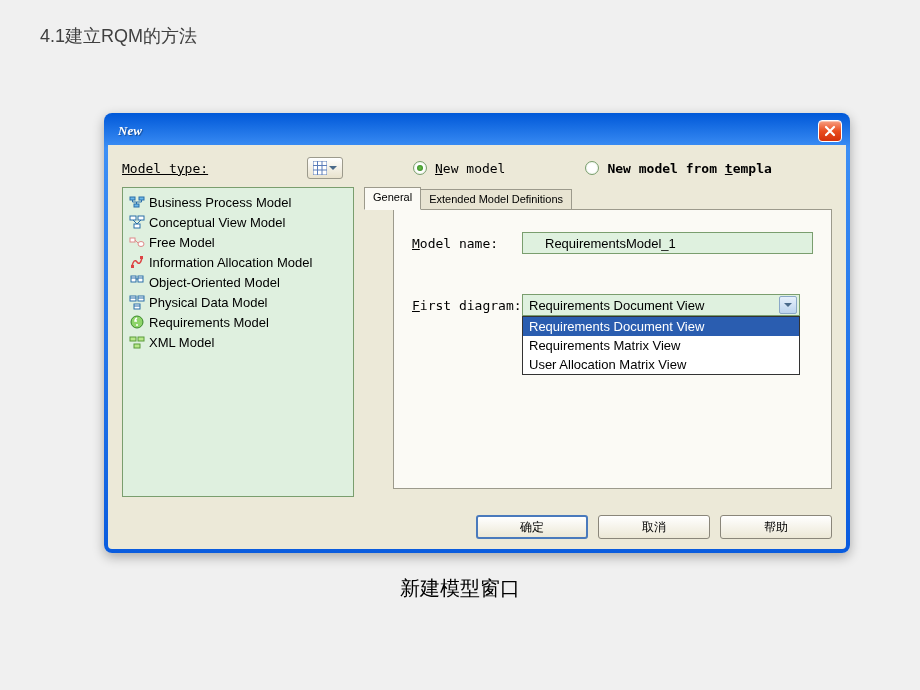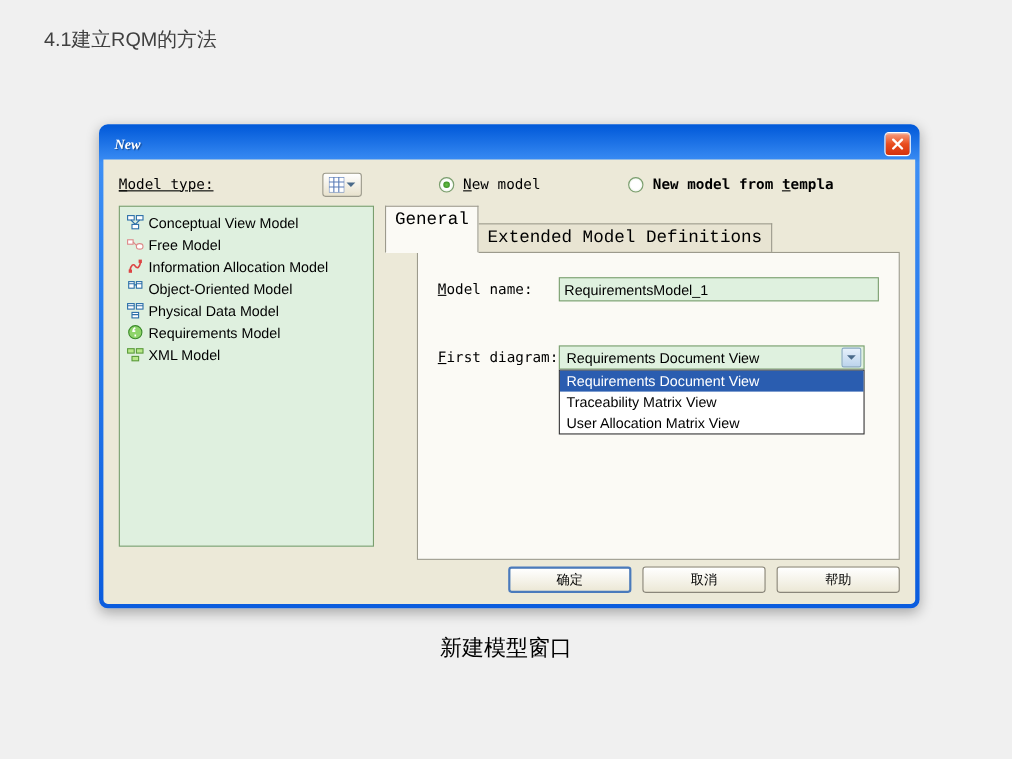--- a/index.html
+++ b/index.html
@@ -15,21 +15,21 @@
       font-size: 18px;
       font-weight: normal;
       color: #404040;
       position: absolute;
       top: 24px;
       left: 40px;
     }
     .dialog {
       position: absolute;
       top: 113px;
-      left: 90px;
+      left: 104px;
       width: 746px;
       height: 440px;
       background: linear-gradient(to bottom, #0058d8 0%, #3d8ff5 8%, #0a5cde 100%);
       border-radius: 8px;
       box-shadow: 0 4px 12px rgba(0,0,0,0.3);
       padding: 4px;
     }
     .titlebar {
       height: 28px;
       display: flex;
@@ -146,38 +146,38 @@
       width: 16px;
       height: 16px;
       flex-shrink: 0;
     }
     .right-panel {
       flex: 1;
       position: relative;
     }
     .tabs {
       display: flex;
-      font-family: Liberation Mono, monospace;
-      font-size: 16px;
+      font-family: Liberation Sans, sans-serif;
+      font-size: 11px;
     }
     .tab {
       padding: 3px 8px 4px 8px;
       border: 1px solid #9c9a8c;
       background: #ece9d8;
       position: relative;
       cursor: pointer;
     }
     .tab.active {
       background: #fbfaf5;
       border-bottom: 1px solid #fbfaf5;
       z-index: 2;
     }
     .tab:not(.active) {
       background: #e8e4d2;
-      margin-top: 16px;
+      margin-top: 2px;
       border-left: none;
     }
     .tab-content {
       border: 1px solid #9c9a8c;
       background: #fbfaf5;
       margin-top: -1px;
       height: 280px;
       padding: 22px 18px;
       position: relative;
       margin-left: 29px;
@@ -191,21 +191,21 @@
     .form-label {
       width: 110px;
       font-size: 13px;
     }
     .text-input {
       flex: 1;
       max-width: 295px;
       height: 22px;
       background: #dff1df;
       border: 1px solid #7a9e6e;
-      padding: 2px 4px;
+      padding: 2px 22px;
       font-family: Tahoma, Arial, sans-serif;
       font-size: 13px;
     }
     .dropdown-wrap {
       position: relative;
       flex: 1;
       max-width: 278px;
     }
     .dropdown-selected {
       height: 22px;
@@ -321,20 +321,29 @@
         <span><span class="underline-char">N</span>ew model</span>
       </label>
       <label class="radio-group second">
         <span class="radio"></span>
         <span>New model from <span class="underline-char">t</span>empla</span>
       </label>
     </div>
 
     <div class="main-row">
       <div class="model-list">
+        <div class="model-item">
+          <svg class="micon" viewBox="0 0 16 16">
+              <rect x="1" y="3" width="5" height="3" fill="#6db8e8" stroke="#2a6ea8"></rect>
+              <rect x="10" y="3" width="5" height="3" fill="#6db8e8" stroke="#2a6ea8"></rect>
+              <rect x="5" y="10" width="5" height="3" fill="#6db8e8" stroke="#2a6ea8"></rect>
+              <path d="M3.5 6 L3.5 8 L7.5 8 L7.5 10 M12.5 6 L12.5 8 L7.5 8" stroke="#2a6ea8" fill="none"></path>
+            </svg>
+          <span>Business Process Model</span>
+        </div>
         <div class="model-item">
           <svg class="micon" viewBox="0 0 16 16">
               <rect x="1" y="2" width="6" height="4" fill="#fff" stroke="#2a6ea8"></rect>
               <rect x="9" y="2" width="6" height="4" fill="#fff" stroke="#2a6ea8"></rect>
               <rect x="5" y="10" width="6" height="4" fill="#fff" stroke="#2a6ea8"></rect>
               <line x1="4" y1="6" x2="8" y2="10" stroke="#2a6ea8"></line>
               <line x1="12" y1="6" x2="8" y2="10" stroke="#2a6ea8"></line>
             </svg>
           <span>Conceptual View Model</span>
         </div>
@@ -406,21 +415,21 @@
             <span class="form-label"><span class="underline-char">F</span>irst diagram:</span>
             <div class="dropdown-wrap">
               <div class="dropdown-selected">
                 <span>Requirements Document View</span>
                 <div class="dropdown-btn">
                   <span class="chev-down"></span>
                 </div>
               </div>
               <div class="dropdown-list">
                 <div class="dropdown-item highlighted">Requirements Document View</div>
-                <div class="dropdown-item">Traceability Matrix View</div>
+                <div class="dropdown-item">Requirements Matrix View</div>
                 <div class="dropdown-item">User Allocation Matrix View</div>
               </div>
             </div>
           </div>
         </div>
       </div>
     </div>
 
     <div class="button-row">
       <button class="btn primary">确定</button>

